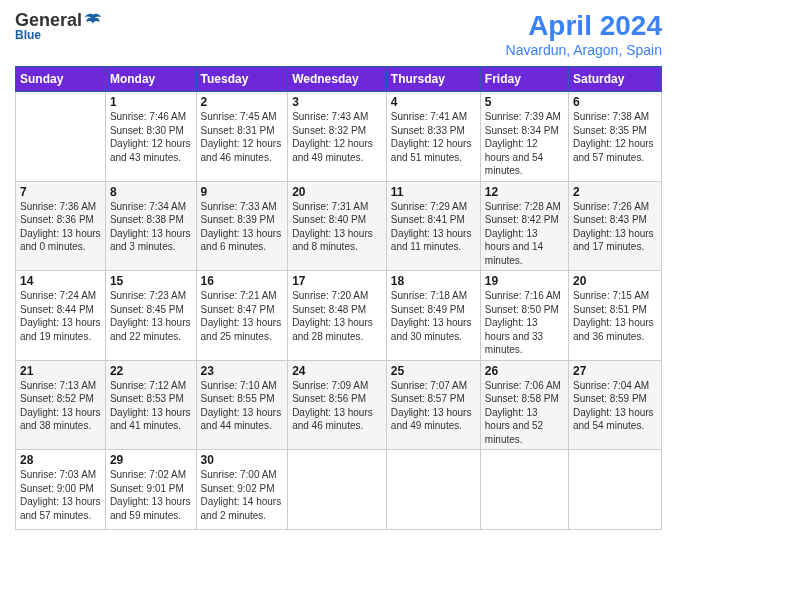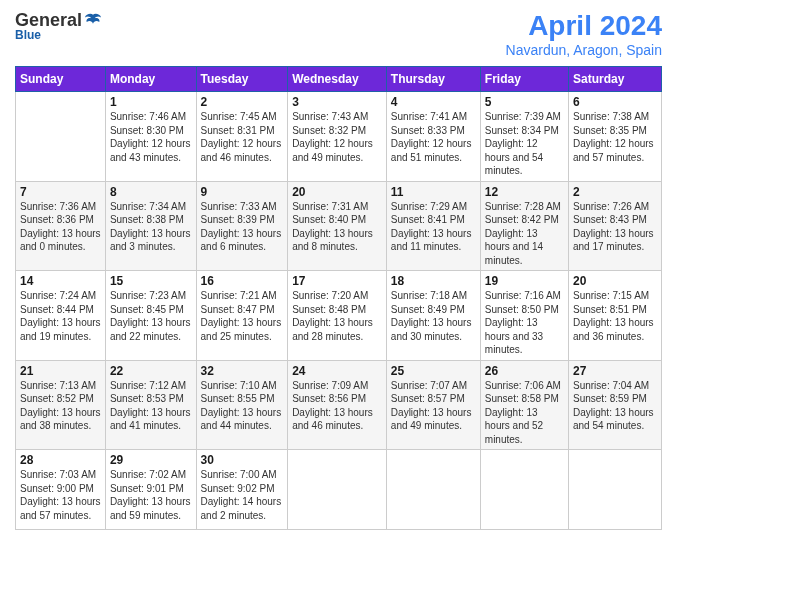--- a/index.html
+++ b/index.html
@@ -208,21 +208,21 @@
         <tr>
           <td>
             <span class="day-number">21</span>
             <div class="day-info">Sunrise: 7:13 AM<br>Sunset: 8:52 PM<br>Daylight: 13 hours and 38 minutes.</div>
           </td>
           <td>
             <span class="day-number">22</span>
             <div class="day-info">Sunrise: 7:12 AM<br>Sunset: 8:53 PM<br>Daylight: 13 hours and 41 minutes.</div>
           </td>
           <td>
-            <span class="day-number">32</span>
+            <span class="day-number">23</span>
             <div class="day-info">Sunrise: 7:10 AM<br>Sunset: 8:55 PM<br>Daylight: 13 hours and 44 minutes.</div>
           </td>
           <td>
             <span class="day-number">24</span>
             <div class="day-info">Sunrise: 7:09 AM<br>Sunset: 8:56 PM<br>Daylight: 13 hours and 46 minutes.</div>
           </td>
           <td>
             <span class="day-number">25</span>
             <div class="day-info">Sunrise: 7:07 AM<br>Sunset: 8:57 PM<br>Daylight: 13 hours and 49 minutes.</div>
           </td>

